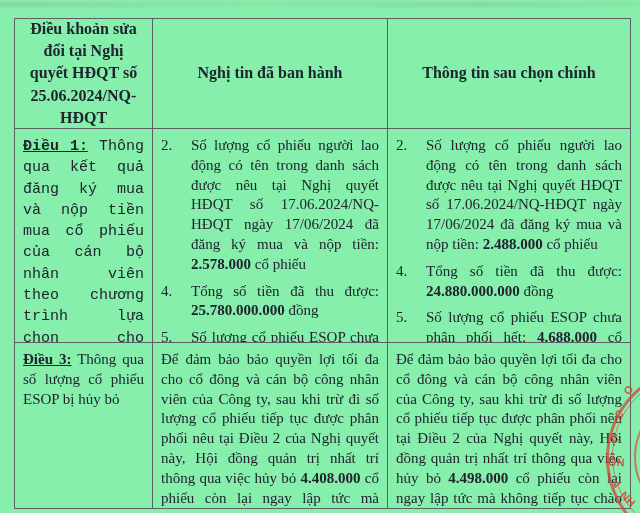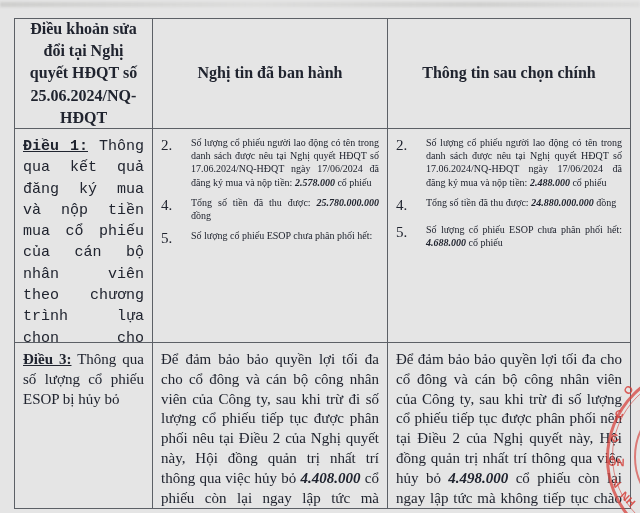--- a/index.html
+++ b/index.html
@@ -1,18 +1,18 @@
 <!DOCTYPE html>
 <html><head>
 <meta charset="utf-8">
 <style>
   html,body { margin:0; padding:0; background:#ffffff; }
   #page {
     position:relative; width:640px; height:513px;
-    background:#e5e5e5; overflow:hidden;
+    background:#86efac; overflow:hidden;
     font-family:"Liberation Serif", serif;
     color:#20242f;
   }
   .scan-streak {
     position:absolute; left:0; top:2px; width:640px; height:5px;
     background:linear-gradient(90deg, rgba(150,150,145,0.28), rgba(170,170,165,0.12) 40%, rgba(150,150,145,0.25) 75%, rgba(160,160,155,0.1));
     filter:blur(1px);
   }
   table.doc {
     position:absolute; left:14px; top:18px;
@@ -29,22 +29,22 @@
   }
   .cbox { padding:7px 8px 4px 8px; }
   .r1 { height:213px; }
   .r2 { height:165px; }
   p.para { margin:0; text-align:justify; font-size:15px; line-height:1.32; }
   .clause1 p.para { line-height:1.42;font-family:Liberation Mono, monospace; }
   .term { font-weight:bold; text-decoration:underline; }
   .item { display:flex; margin-bottom:7px; }
   .item:last-child { margin-bottom:0; }
   .item .n { flex:none; width:30px; font-size:15px; line-height:1.32; }
-  .item .t { flex:1; text-align:justify; font-size:10px; line-height:1.32; }
-  .v { font-weight:bold; font-style:italic; }
+  .item .t { flex:1; text-align:justify; font-size:15px; line-height:1.32; }
+  .v { font-weight:bold; }
   
   .stamp-arc { position:absolute; border-radius:50%; pointer-events:none; }
   .stamp-outer  { left:606px; top:366px; width:178px; height:178px; border:3px solid rgba(214,66,60,0.75); }
   .stamp-outer2 { left:612px; top:372px; width:166px; height:166px; border:1.5px solid rgba(214,66,60,0.6); }
   .stamp-inner  { left:634px; top:394px; width:122px; height:122px; border:2px solid rgba(214,66,60,0.65); }
   .stamp-letter {
     position:absolute; color:#d6423c; font-weight:bold; font-size:11px;
     font-family:"Liberation Sans", sans-serif; pointer-events:none; opacity:0.85;
   }
 </style>

